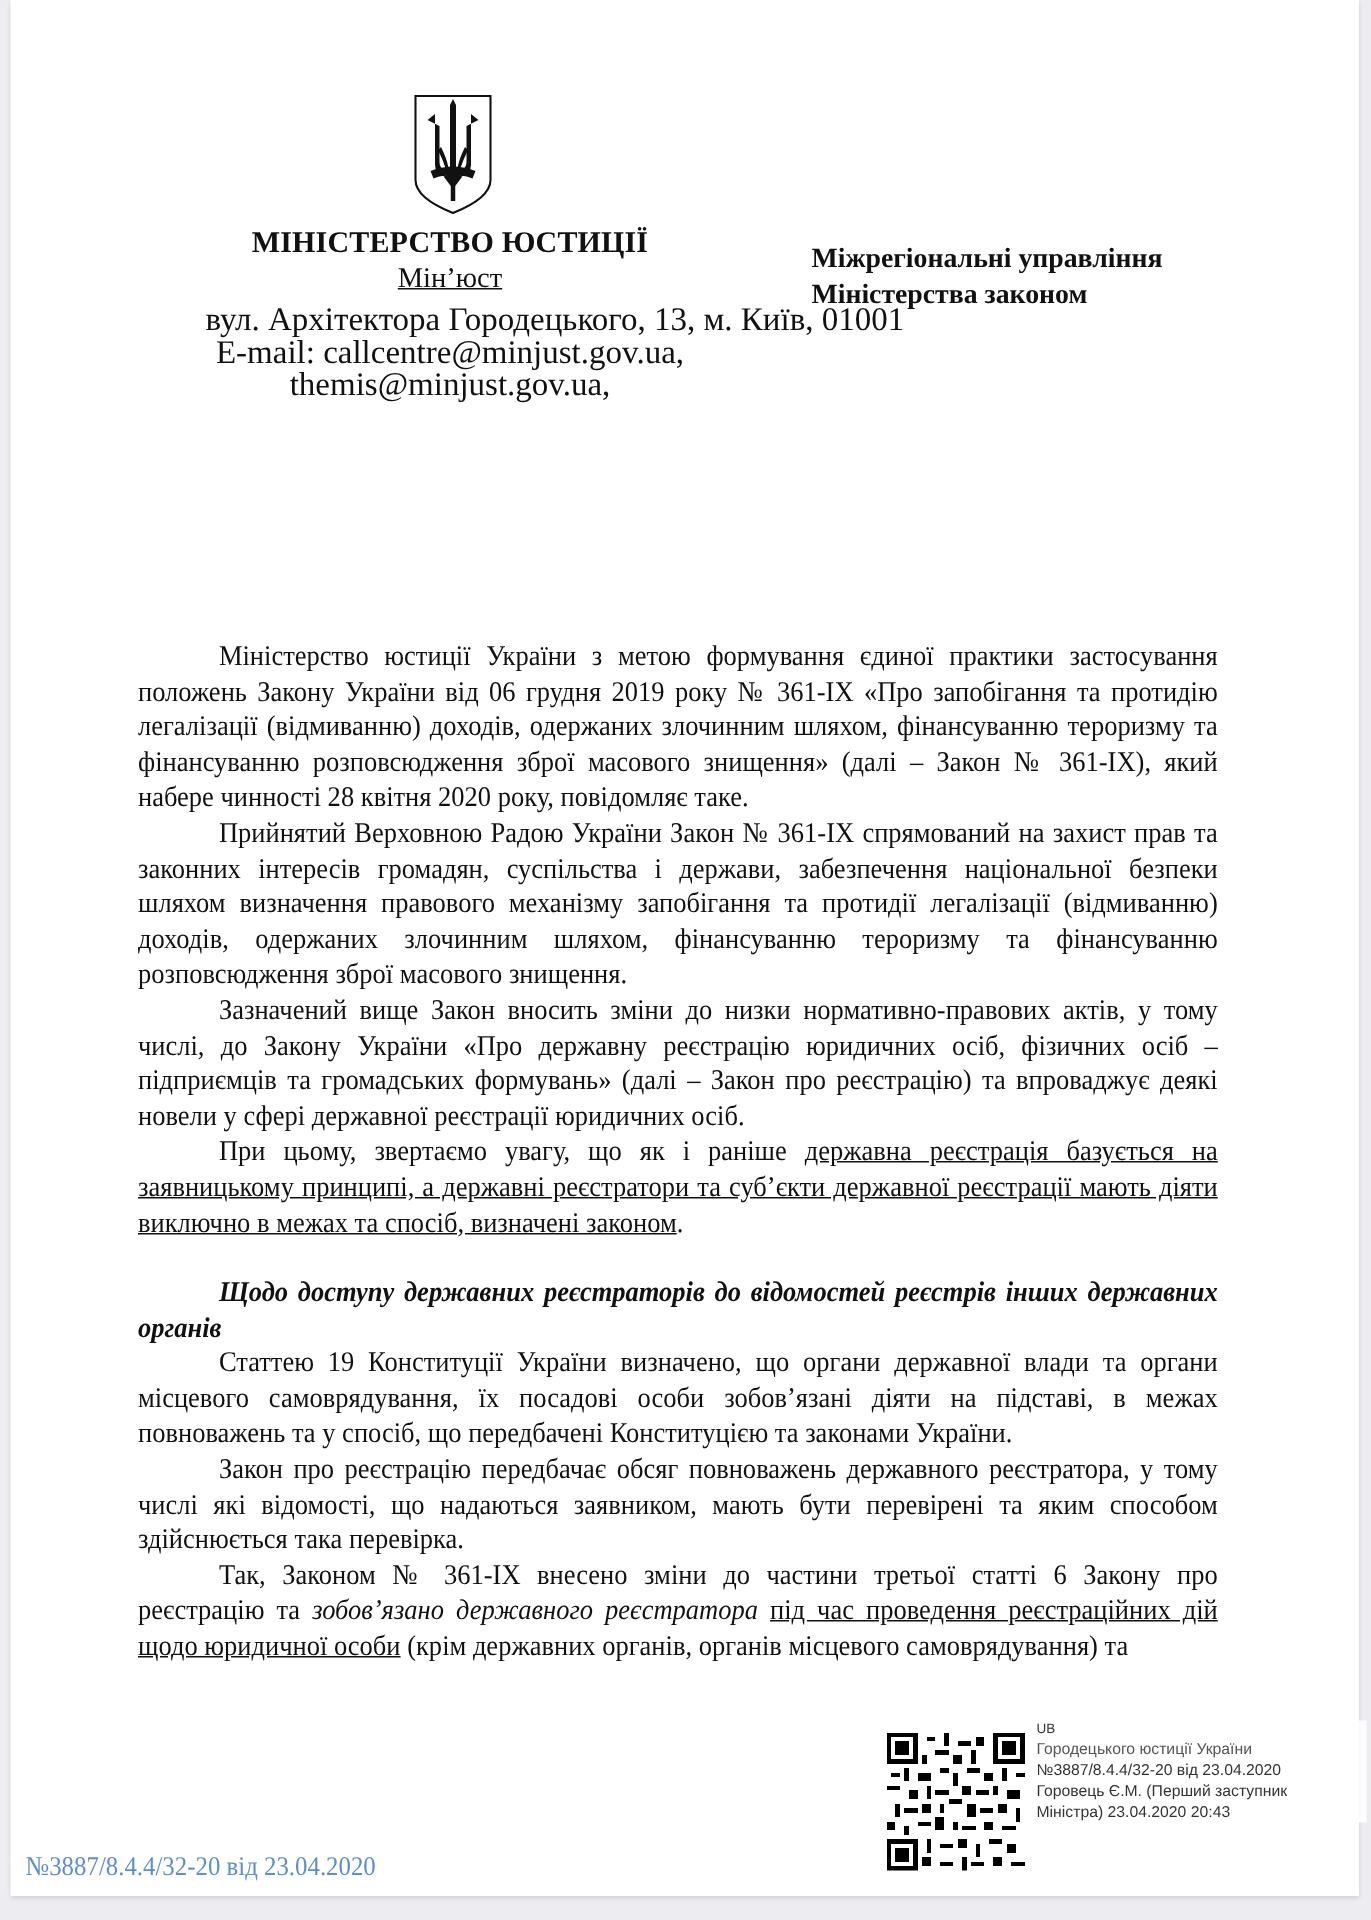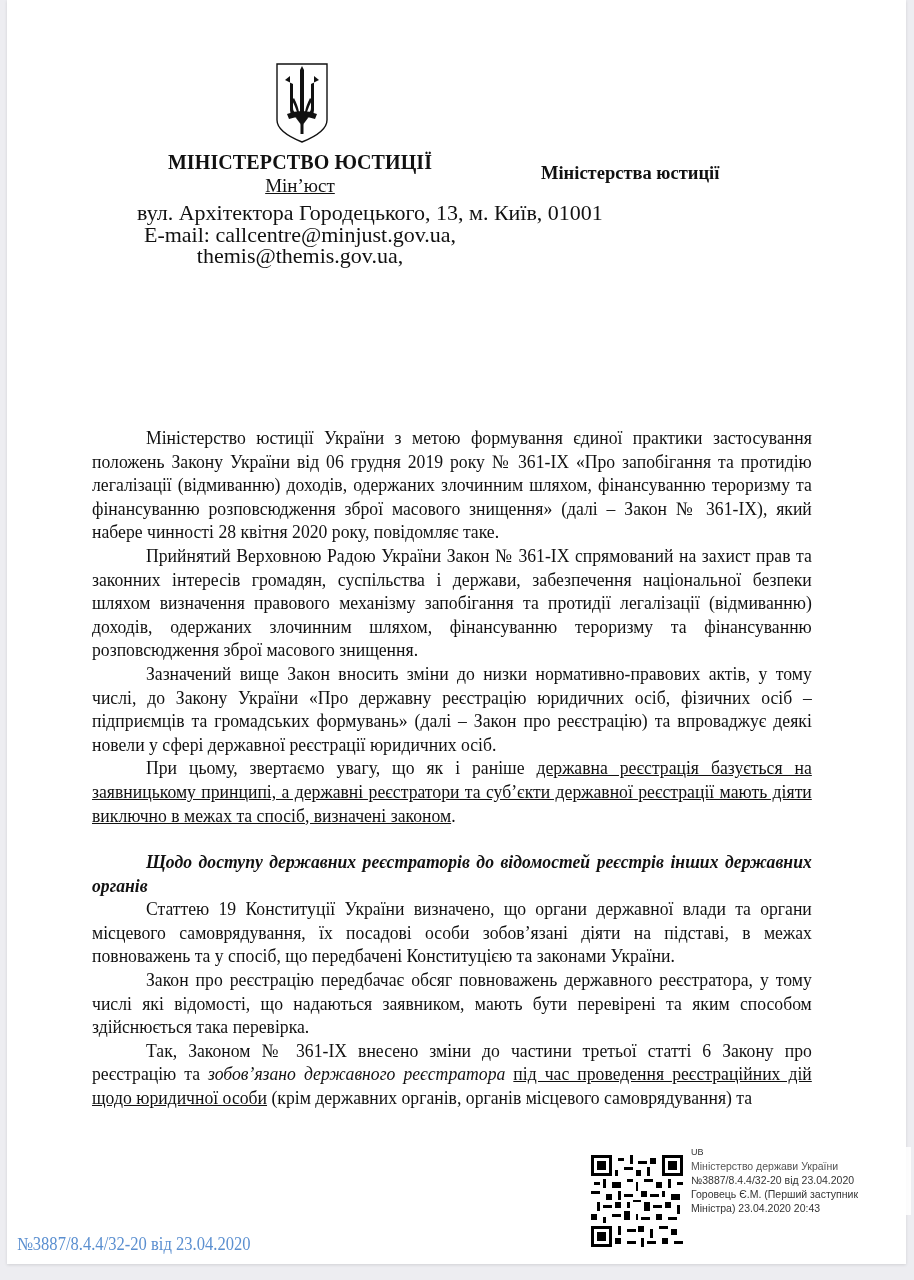--- a/index.html
+++ b/index.html
@@ -64,26 +64,27 @@
   </div>
 
   <div class="hdr-center" style="top:150px;">
     <div class="org-title">МІНІСТЕРСТВО ЮСТИЦІЇ</div>
     <div class="org-short">Мін’юст</div>
     <div class="addr" style="margin-top:4px;">вул. Архітектора Городецького, 13, м. Київ, 01001</div>
     <div class="addr">
       <span>E-mail: </span><span class="u">callcentre@minjust.gov.ua,</span>
     </div>
     <div class="addr">
-      <span class="u">themis@themis.gov.ua</span><span>,</span>
+      <span class="u">themis@minjust.gov.ua</span><span>,</span>
     </div>
   </div>
 
   <div class="abs recipient">
-    <div>Міністерства юстиції</div>
+    <div>Міжрегіональні управління</div>
+    <div>Міністерства законом</div>
   </div>
 
   <div class="body-text">
     <p>Міністерство юстиції України з метою формування єдиної практики застосування положень Закону України від 06 грудня 2019 року № 361-IX «Про запобігання та протидію легалізації (відмиванню) доходів, одержаних злочинним шляхом, фінансуванню тероризму та фінансуванню розповсюдження зброї масового знищення» (далі – Закон № 361-IX), який набере чинності 28 квітня 2020 року, повідомляє таке.</p>
     <p>Прийнятий Верховною Радою України Закон № 361-IX спрямований на захист прав та законних інтересів громадян, суспільства і держави, забезпечення національної безпеки шляхом визначення правового механізму запобігання та протидії легалізації (відмиванню) доходів, одержаних злочинним шляхом, фінансуванню тероризму та фінансуванню розповсюдження зброї масового знищення.</p>
     <p>Зазначений вище Закон вносить зміни до низки нормативно-правових актів, у тому числі, до Закону України «Про державну реєстрацію юридичних осіб, фізичних осіб – підприємців та громадських формувань» (далі – Закон про реєстрацію) та впроваджує деякі новели у сфері державної реєстрації юридичних осіб.</p>
     <p><span>При цьому, звертаємо увагу, що як і раніше </span><span class="ul">державна реєстрація базується на заявницькому принципі, а державні реєстратори та суб’єкти державної реєстрації мають діяти виключно в межах та спосіб, визначені законом</span><span>.</span></p>
     <div class="gap"></div>
     <h3>Щодо доступу державних реєстраторів до відомостей реєстрів інших державних органів</h3>
     <p>Статтею 19 Конституції України визначено, що органи державної влади та органи місцевого самоврядування, їх посадові особи зобов’язані діяти на підставі, в межах повноважень та у спосіб, що передбачені Конституцією та законами України.</p>
@@ -157,20 +158,20 @@
         <rect x="17" y="28" width="1" height="3"></rect>
           <rect x="19" y="29" width="3" height="1"></rect>
           <rect x="24" y="28" width="2" height="2"></rect>
           <rect x="28" y="29" width="3" height="1"></rect>
       </g>
     </svg>
   </div>
 
   <div class="abs stamp">
     <span class="ub">UB</span>
-    <div class="l1">Міністерство держави України</div>
+    <div class="l1">Городецького юстиції України</div>
     <div>№3887/8.4.4/32-20  від  23.04.2020</div>
     <div>Горовець Є.М. (Перший заступник</div>
     <div>Міністра) 23.04.2020 20:43</div>
   </div>
 
   <div class="abs regnum">№3887/8.4.4/32-20 від 23.04.2020</div>
 </div>
 
 </body></html>

